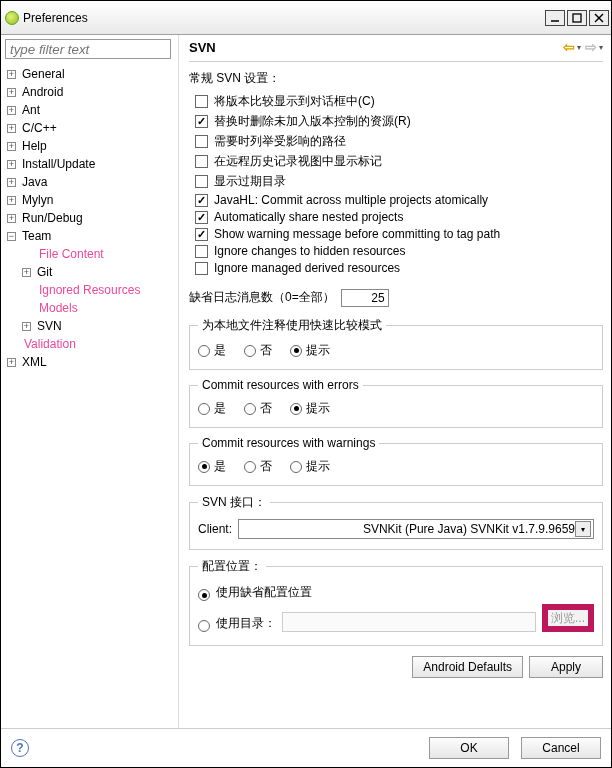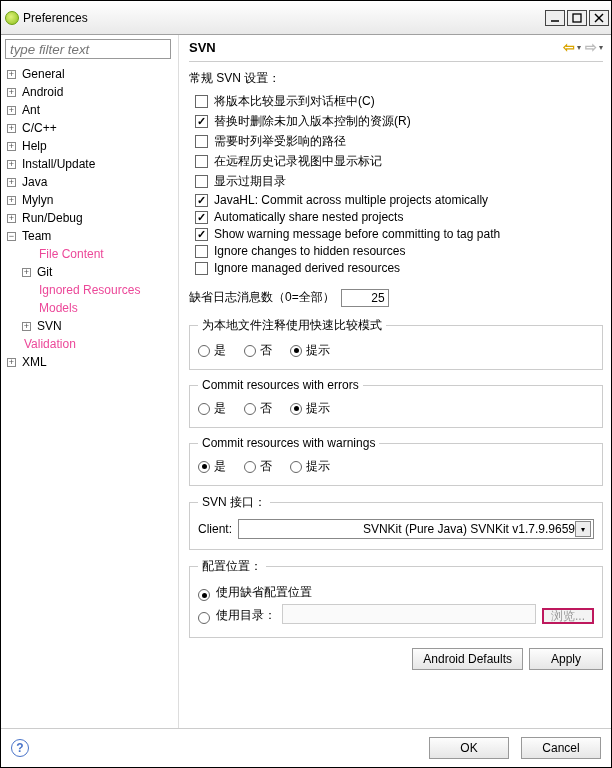--- a/index.html
+++ b/index.html
@@ -56,21 +56,21 @@
   .num-input { width:48px; height:18px; border:1px solid #888; text-align:right; padding:1px 3px; font-size:12px;}
   fieldset.grp { border:1px solid #ccc; margin:8px 0 6px 0; padding:6px 8px 10px 8px;}
   fieldset.grp legend { padding:0 4px; font-size:12px;}
   .radio-row { display:flex; gap:18px; margin-top:2px; }
   .radio-item { display:flex; align-items:center; gap:4px;}
   .client-row { display:flex; align-items:center; gap:6px; margin-top:2px;}
   .select { flex:1; height:20px; border:1px solid #888; background:#fff; display:flex; align-items:center; justify-content:flex-end; padding:0 2px 0 4px;}
   .select-btn { width:16px; height:16px; border:1px solid #888; background:#eee; display:flex; align-items:center; justify-content:center; font-size:8px;}
   .cfg-row { display:flex; align-items:flex-end; gap:6px; margin:3px 0;}
   .path-input { flex:1; height:20px; border:1px solid #ccc; background:#fafafa;}
-  .browse-btn { width:52px; height:16px; border:2px solid #be185d; background:#f3f3f3; color:#999; font-size:12px; display:flex; align-items:center; justify-content:center;}
+  .browse-btn { width:52px; height:28px; border:6px solid #be185d; background:#f3f3f3; color:#999; font-size:12px; display:flex; align-items:center; justify-content:center;}
   .btn-row { display:flex; justify-content:flex-end; gap:6px; margin:10px 0 6px 0;}
   .btn { min-width:74px; height:22px; border:1px solid #999; background:linear-gradient(#fdfdfd,#e6e6e6); display:flex; align-items:center; justify-content:center; padding:0 10px; font-size:12px; cursor:pointer;}
   .footer { border-top:1px solid #ccc; padding:8px 10px; display:flex; align-items:center; justify-content:space-between;}
   .help-icon { width:18px; height:18px; border:1.5px solid #4a74c9; border-radius:50%; color:#4a74c9; display:flex; align-items:center; justify-content:center; font-weight:bold; font-size:12px;}
   .footer-btns { display:flex; gap:12px;padding-left:26px;}
 </style>
 </head>
 <body>
 
 <div class="window">

